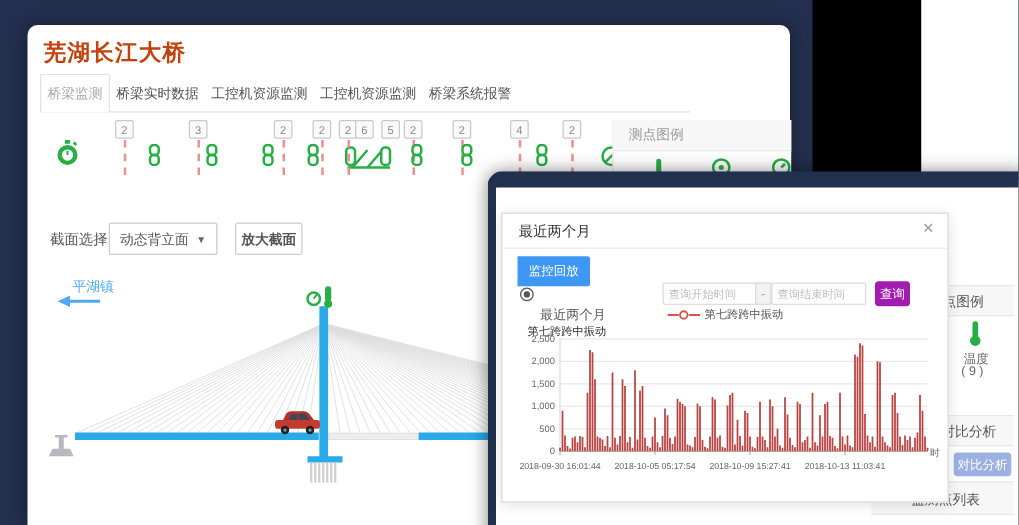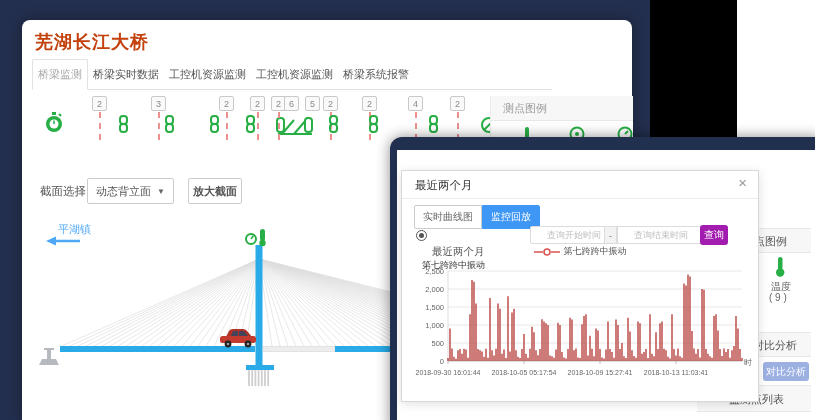--- a/index.html
+++ b/index.html
@@ -50,21 +50,21 @@
   .dlg-title{position:absolute;left:13px;top:7px;font-size:11.5px;color:#333;}
   .dlg-close{position:absolute;right:11px;top:4px;font-size:15px;color:#999;cursor:pointer;line-height:15px;}
   .dlg-tabs{position:absolute;left:12px;top:34px;display:inline-flex;}
   .dtab{font-size:10px;padding:4px 8px;cursor:pointer;}
   .dtab.plain{border:1px solid #ccc;color:#666;background:#fff;border-radius:2px 0 0 2px;}
   .dtab.active{background:#3e97f4;color:#fff;border:1px solid #3e97f4;border-radius:0 2px 2px 0;}
   .radio{position:absolute;left:14px;top:59px;width:9px;height:9px;border:1px solid #555;border-radius:50%;}
   .radio::after{content:"";position:absolute;left:2px;top:2px;width:5px;height:5px;border-radius:50%;background:#555;}
   .radio-label{position:absolute;left:30px;top:74px;font-size:10.5px;color:#555;}
   .dlg-input{position:absolute;top:55px;height:16px;border:1px solid #dcdcdc;border-radius:2px;
-             font-size:9px;color:#666;padding:0 16px;font-family:inherit;}
+             font-size:9px;color:#666;padding:0 4px;font-family:inherit;}
   .dlg-input::placeholder{color:#bdbdbd;}
   .sep-box{position:absolute;left:202px;top:55px;width:13px;height:18px;background:#f2f2f2;border:1px solid #dcdcdc;
            color:#999;font-size:10px;display:flex;align-items:center;justify-content:center;box-sizing:border-box;}
   .query-btn{position:absolute;left:298px;top:54px;width:28px;height:20px;background:#a21caf;color:#fff;
              font-size:10px;border-radius:3px;display:flex;align-items:center;justify-content:center;cursor:pointer;}
   .chart-legend{position:absolute;left:0;top:74px;width:100%;display:flex;justify-content:center;
                 align-items:center;gap:4px;font-size:9px;color:#555;}
   .chart-title{position:absolute;left:20px;top:88px;font-size:9px;color:#333;}
   .blue-txt{fill:#4fa8f5;}
 </style>
@@ -309,21 +309,20 @@
     <div class="abs band" style="top:235px;height:25px;">
       <span style="position:absolute;left:32px;top:6px">监测点列表</span>
     </div>
 
     <div class="abs dialog">
       <div class="dlg-head">
         <span class="dlg-title">最近两个月</span>
         <span class="dlg-close">×</span>
       </div>
       <div class="dlg-tabs" id="dialog-tabs">
-          <div class="dtab plain">实时曲线图</div>
           <div class="dtab active">监控回放</div>
         </div>
       <span class="radio"></span>
       <span class="radio-label">最近两个月</span>
       <input class="dlg-input" style="left: 128px; width: 66px;" placeholder="查询开始时间">
       <div class="sep-box">-</div>
       <input class="dlg-input" style="left: 215px; width: 66px;" placeholder="查询结束时间">
       <div class="query-btn">查询</div>
 
       <div class="chart-legend">

